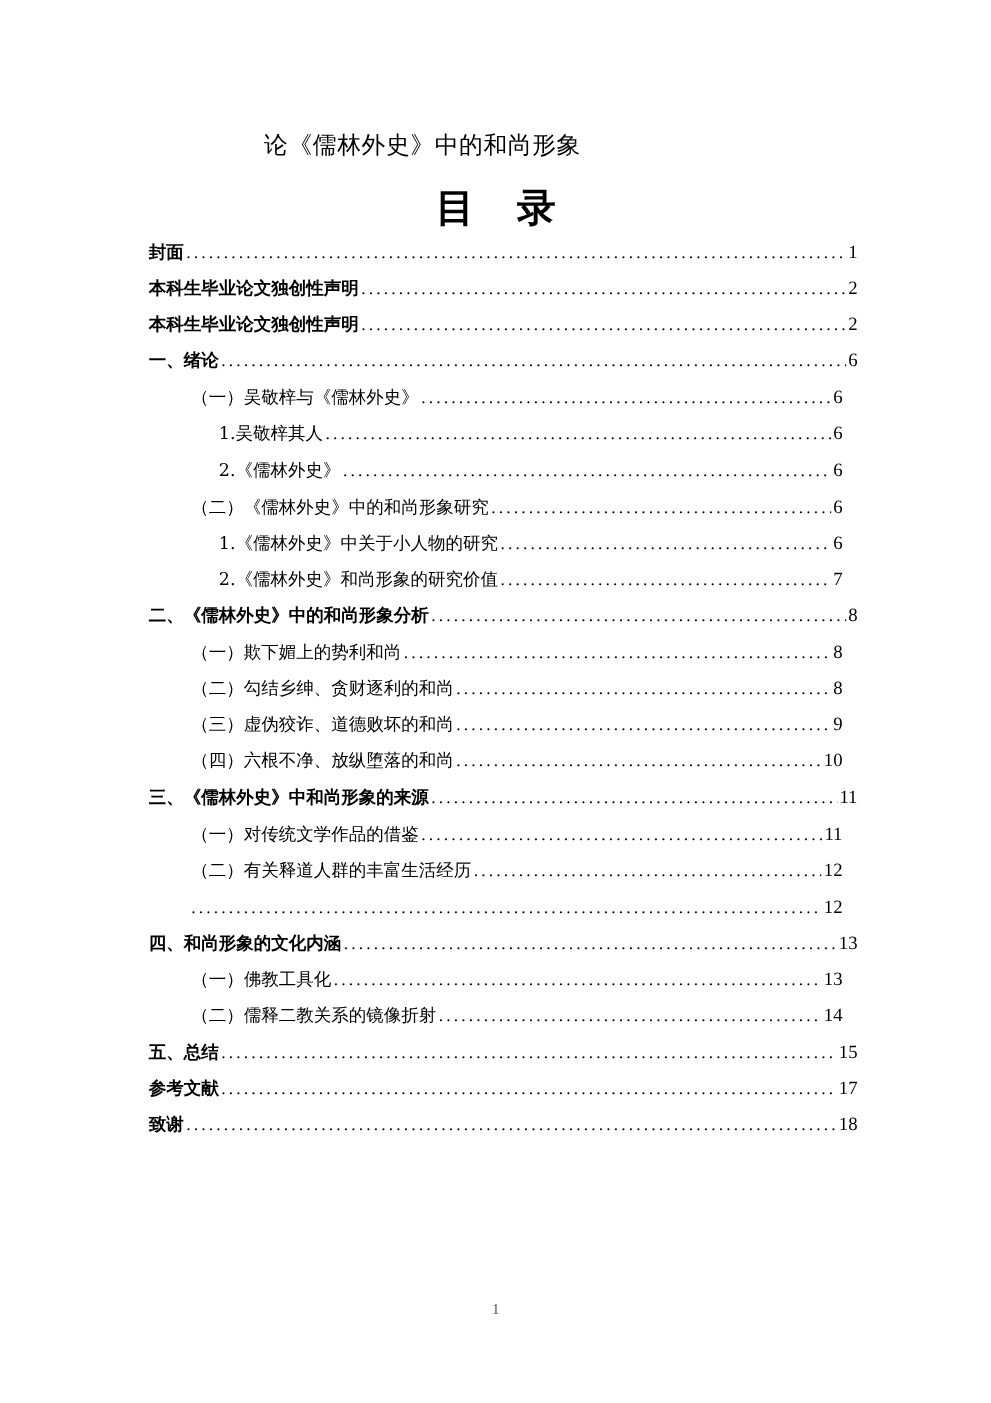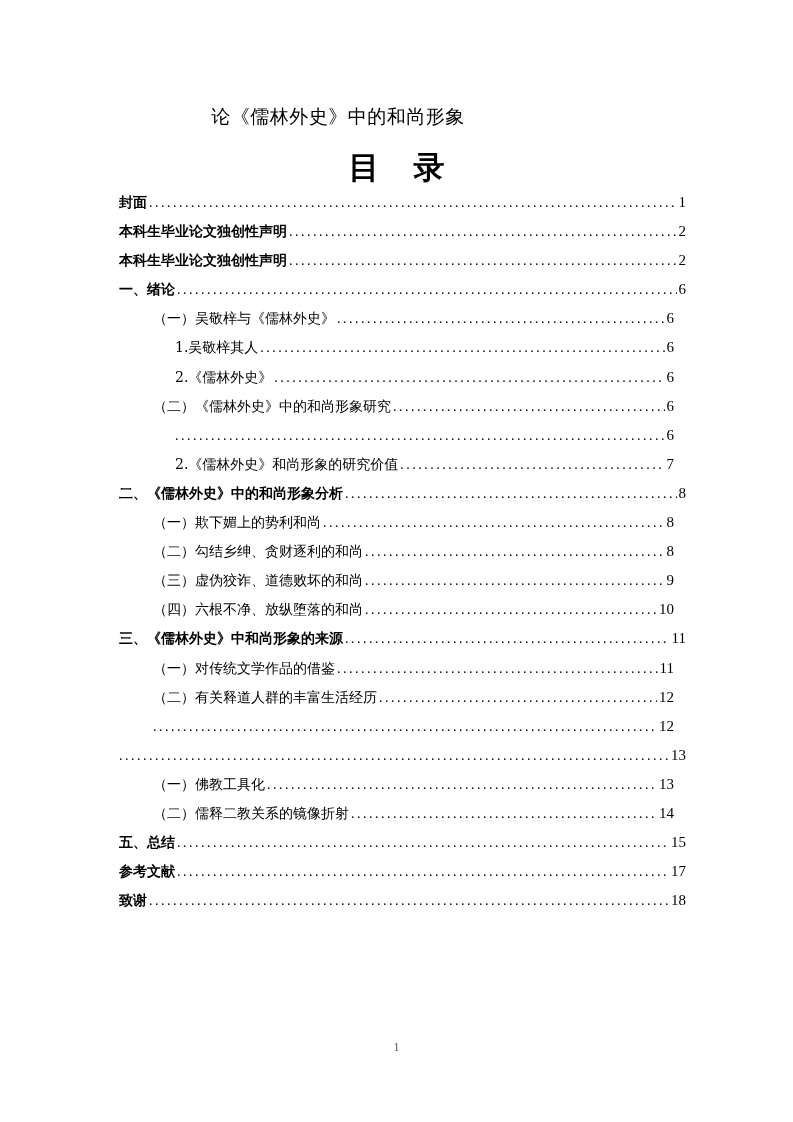--- a/index.html
+++ b/index.html
@@ -84,20 +84,21 @@
       <span class="label">2.《儒林外史》</span>
       <span class="dots"></span>
       <span class="page">6</span>
     </div>
   <div class="row lvl2">
       <span class="label">（二）《儒林外史》中的和尚形象研究</span>
       <span class="dots"></span>
       <span class="page">6</span>
     </div>
   <div class="row lvl3">
+      <span class="label">1.《儒林外史》中关于小人物的研究</span>
       <span class="dots"></span>
       <span class="page">6</span>
     </div>
   <div class="row lvl3">
       <span class="label">2.《儒林外史》和尚形象的研究价值</span>
       <span class="dots"></span>
       <span class="page">7</span>
     </div>
   <div class="row lvl1">
       <span class="label">二、《儒林外史》中的和尚形象分析</span>
@@ -137,20 +138,21 @@
   <div class="row lvl2">
       <span class="label">（二）有关释道人群的丰富生活经历</span>
       <span class="dots"></span>
       <span class="page">12</span>
     </div>
   <div class="row lvl2">
       <span class="dots"></span>
       <span class="page">12</span>
     </div>
   <div class="row lvl1">
+      <span class="label">四、和尚形象的文化内涵</span>
       <span class="dots"></span>
       <span class="page">13</span>
     </div>
   <div class="row lvl2">
       <span class="label">（一）佛教工具化</span>
       <span class="dots"></span>
       <span class="page">13</span>
     </div>
   <div class="row lvl2">
       <span class="label">（二）儒释二教关系的镜像折射</span>

